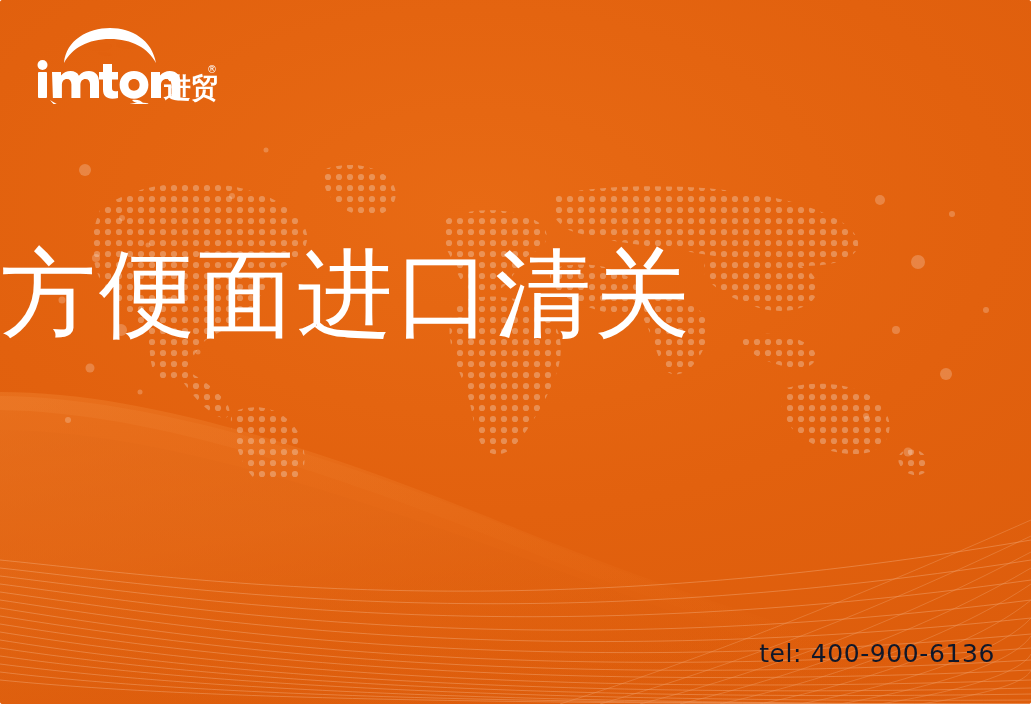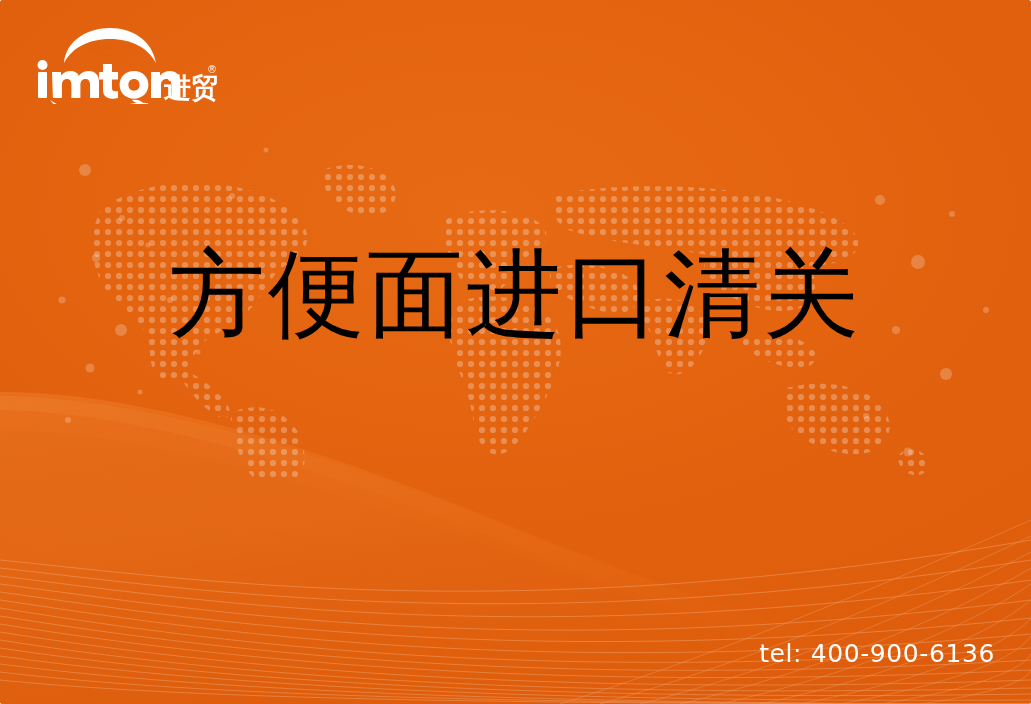--- a/index.html
+++ b/index.html
@@ -65,39 +65,38 @@
     height: 78px;
   }
   #logo svg { display: block; }
 
   
   #headline {
     position: absolute;
     left: 0;
     top: 228px;
     width: 1031px;
-    text-align: center;
-    color: #000000;
+    color: #ffffff;
     font-family: "DejaVu Sans", "Liberation Sans", sans-serif;
     font-weight: 300;
     font-size: 96px;
     line-height: 1.38;
     letter-spacing: 2px;
     white-space: nowrap;
   }
   #headline .hl-line { display: block; }
   #headline .hl-line-1 { letter-spacing: 3px; }
   #headline .hl-line-2 { letter-spacing: 3px; }
 
   
   #phone {
     position: absolute;
     right: 36px;
     bottom: 36px;
-    color: #ffffff;
+    color: #0f172a;
     font-family: "DejaVu Sans", "Liberation Sans", sans-serif;
     font-size: 25px;
     font-weight: 400;
     letter-spacing: .6px;
     white-space: nowrap;
   }
 </style>
 </head>
 <body>
 

